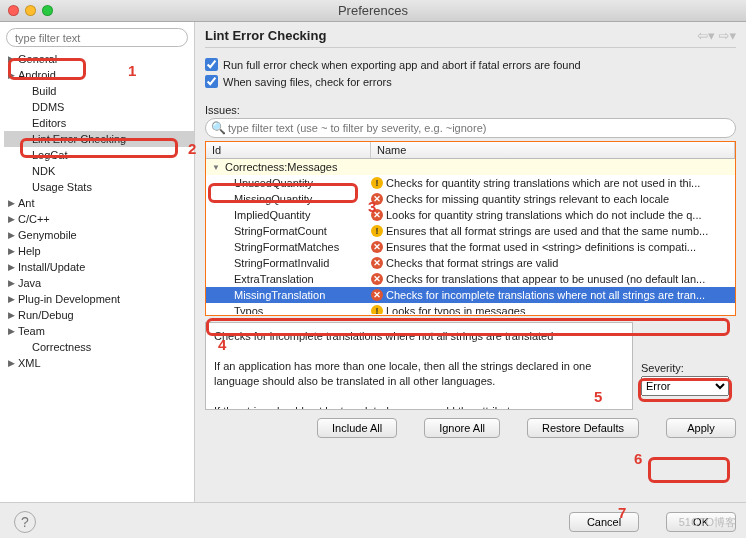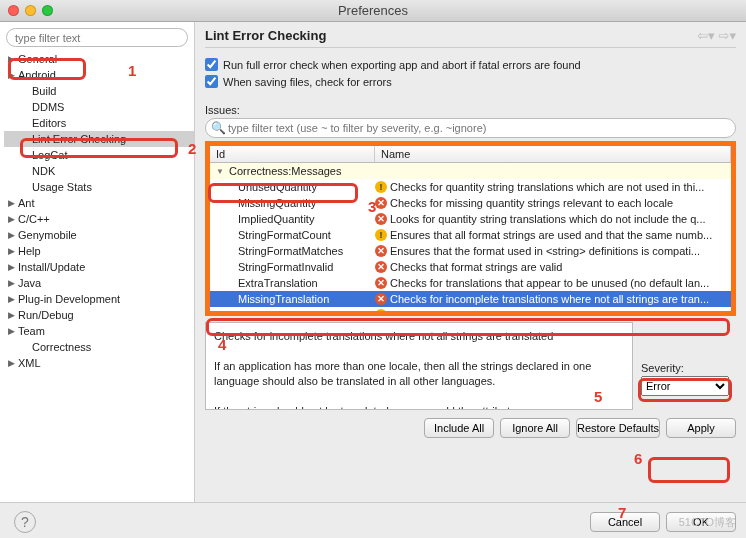--- a/index.html
+++ b/index.html
@@ -22,42 +22,42 @@
 .hdr { display: flex; align-items: center; border-bottom: 1px solid #ccc; padding-bottom: 4px; margin-bottom: 8px; }
 .hdr h1 { font-size: 13px; font-weight: bold; }
 .navarr { margin-left: auto; display: flex; gap: 4px; color: #bbb; font-size: 13px; }
 .checks { margin: 2px 0 8px 0; }
 .chk { display: flex; align-items: center; gap: 5px; margin-bottom: 4px; }
 .chk input { accent-color: #3b7dd8; width:13px; height:13px; }
 .lbl-issues { margin-top: 4px; margin-bottom: 2px; }
 .search { position: relative; margin-bottom: 3px; }
 .search input { width: 100%; border: 1px solid #bbb; border-radius: 10px; padding: 2px 8px 2px 22px; font-size: 11px; color: #888; height: 20px; }
 .search .mag { position: absolute; left: 6px; top: 3px; color: #888; font-size: 12px; }
-.table { border: 5px solid #f97316; background: #fff; height: 175px; overflow: hidden; }
+.table { border: 1px solid #f97316; background: #fff; height: 175px; overflow: hidden; }
 .thead { display: flex; background: linear-gradient(#fdfdfd,#ececec); border-bottom: 1px solid #bbb; font-size: 11px; }
 .thead .th { padding: 2px 6px; border-right: 1px solid #ccc; }
 .th-id { width: 165px; } .th-name { flex: 1; }
 .tbody { overflow: auto; height: 155px; }
 .trow { display: flex; align-items: center; height: 16px; font-size: 11px; }
 .trow.grp { background: #fffde3; font-weight: normal; }
 .trow.sel { background: #3b73d6; color: #fff; }
 .tc-id { width: 165px; padding-left: 6px; display: flex; align-items: center; gap: 3px; overflow: hidden; white-space: nowrap; }
 .tc-id.indented { padding-left: 28px; }
 .tc-name { flex: 1; display: flex; align-items: center; gap: 3px; overflow: hidden; white-space: nowrap; text-overflow: ellipsis; padding-right: 4px; }
 .ico { width: 12px; height: 12px; border-radius: 50%; display: inline-flex; align-items: center; justify-content: center; font-size: 9px; color: #fff; font-weight: bold; flex-shrink: 0; }
 .ico.err { background: #d53; } .ico.warn { background: #f4b400; color:#333; }
 .tw2 { font-size: 8px; color: #777; width: 10px; display: inline-block; }
 .desc-sev { display: flex; gap: 8px; margin-top: 6px; }
 .desc { flex: 1; border: 1px solid #bbb; background: #fff; padding: 6px 8px; font-size: 11px; line-height: 15px; height: 88px; overflow: hidden; }
 .sev { width: 95px; margin-top: 40px; }
 .sev label { font-size: 11px; display:block; margin-bottom:2px; }
 .sev select { width: 88px; font-size: 11px; height: 20px; }
 .btnrow { display: flex; justify-content: flex-end; gap: 6px; margin-top: 8px; }
 .btnrow2 { display: flex; justify-content: flex-end; gap: 6px; padding: 8px 10px; border-top: 1px solid #ccc; background: #ececec; align-items:center; }
-button.mac { background: linear-gradient(#fdfdfd,#e6e6e6); border: 1px solid #aaa; border-radius: 4px; padding: 3px 0; font-size: 11px; min-width: 70px; }
+button.mac { background: linear-gradient(#fdfdfd,#e6e6e6); border: 1px solid #aaa; border-radius: 4px; padding: 3px 14px; font-size: 11px; min-width: 70px; margin-left: 21px; }
 button.mac.primary { min-width: 70px; }
 .helpico { width: 22px; height: 22px; border: 1px solid #aaa; border-radius: 50%; display:flex; align-items:center; justify-content:center; color:#777; font-size:14px; margin-right:auto; margin-left:4px; cursor:pointer; }
 .watermark { position:absolute; right:10px; bottom:8px; color:#bbb; font-size:11px; pointer-events:none; }
 
 .hl { position: absolute; border: 3px solid #e03a2f; border-radius: 6px; pointer-events: none; }
 .num { position: absolute; color: #e03a2f; font-size: 15px; font-weight: bold; pointer-events: none; }
 .root { position: relative; width: 746px; height: 538px; }
 </style>
 </head>
 <body>

